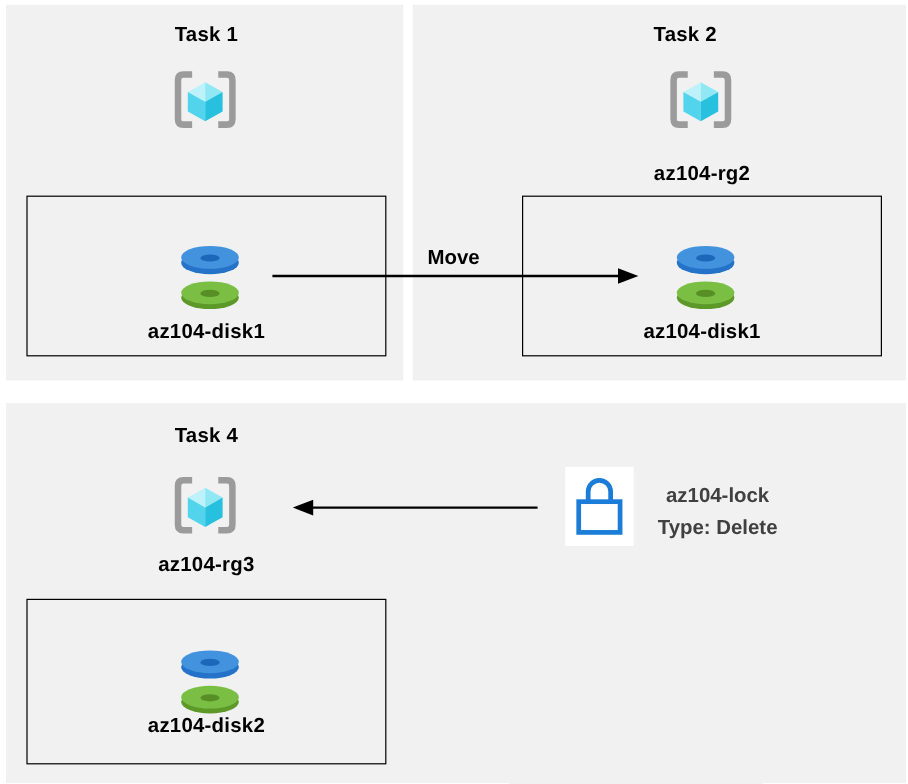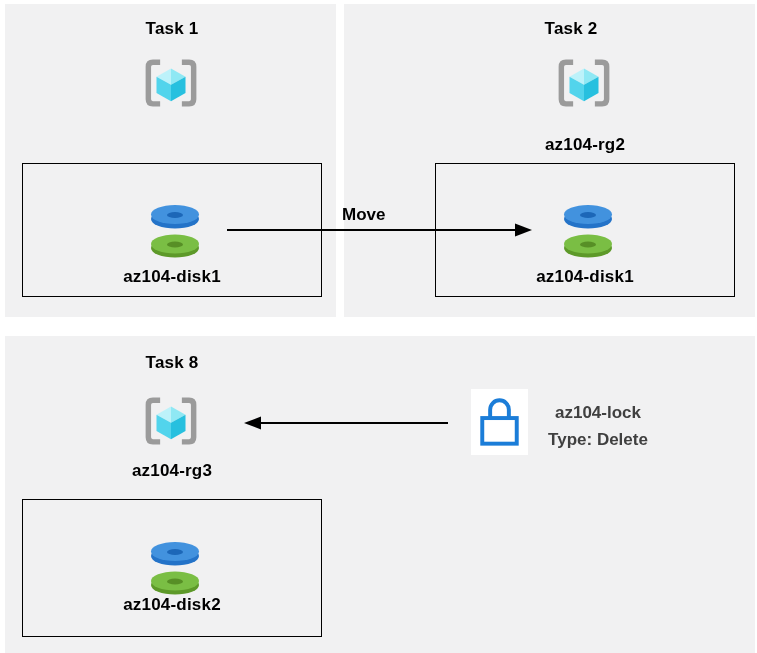--- a/index.html
+++ b/index.html
@@ -16,21 +16,21 @@
                    font-weight:700; font-size:17px; color:#000; line-height:1.1;
                    letter-spacing:0.2px; }
 
   .inner-box { position:absolute; width:300px; border:1.5px solid #000; background:transparent; }
 
   .icon-abs { position:absolute; }
 
   .arrow-overlay { position:absolute; left:0; top:0; width:757px; height:653px;
                    pointer-events:none; }
 
-  #move-label { position:absolute; left:342px; top:205px; width:72px; text-align:left;
+  #move-label { position:absolute; left:342px; top:205px; width:72px; text-align:center;
                 font-weight:700; font-size:17px; color:#000; }
 
   #lock-tile { position:absolute; left:471px; top:389px; width:57px; height:66px;
                background:#ffffff; }
   #lock-text { position:absolute; left:532px; top:399px; width:132px; text-align:center;
                font-weight:700; font-size:17px; color:#404040; line-height:27px; }
 
   .defs-holder { position:absolute; width:0; height:0; overflow:hidden; }
 </style>
 </head>
@@ -78,21 +78,21 @@
       <use href="#rg-icon"></use>
     </svg>
   <div class="diagram-label" style="left:435px; top:125px;margin-top:11px;">az104-rg2</div>
   <div class="inner-box" style="left:435px; top:163px; height:134px;"></div>
   <svg class="icon-abs" style="left:560px; top:202px;" width="56" height="58" viewBox="0 0 56 58">
       <use href="#disk-icon"></use>
     </svg>
   <div class="diagram-label" style="left:435px; top:268px;">az104-disk1</div>
 
   <div class="panel" id="panel-task3"></div>
-  <div class="diagram-label" style="left:22px; top:354px;">Task 8</div>
+  <div class="diagram-label" style="left:22px; top:354px;">Task 4</div>
   <svg class="icon-abs" style="left:142px; top:393px;" width="58" height="56" viewBox="0 0 64 60">
       <use href="#rg-icon"></use>
     </svg>
   <div class="diagram-label" style="left:22px; top:462px;">az104-rg3</div>
   <div class="inner-box" style="left:22px; top:499px; height:138px;"></div>
   <svg class="icon-abs" style="left:147px; top:539px;" width="56" height="58" viewBox="0 0 56 58">
       <use href="#disk-icon"></use>
     </svg>
   <div class="diagram-label" style="left:22px; top:596px;">az104-disk2</div>
 

